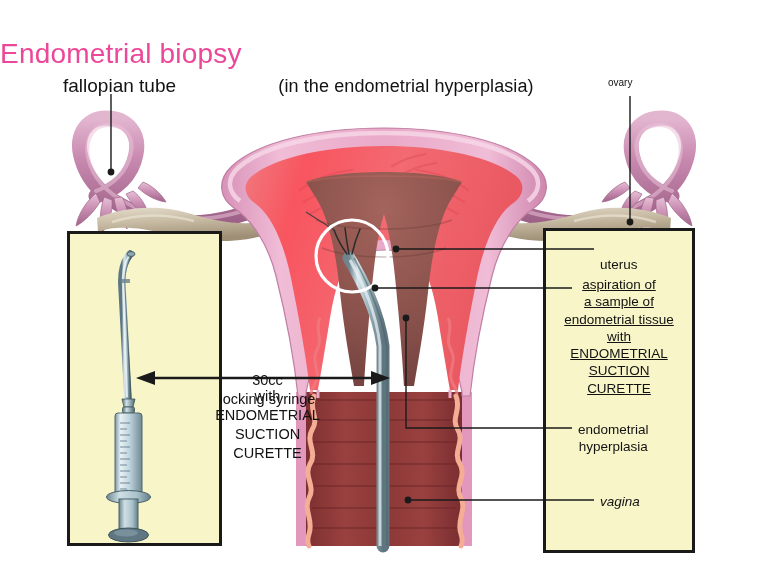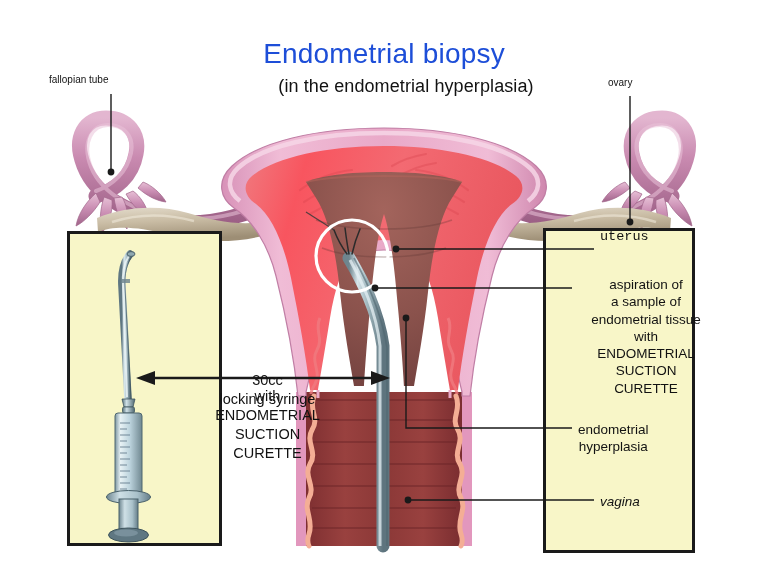--- a/index.html
+++ b/index.html
@@ -8,21 +8,21 @@
     background:#ffffff;
     font-family:"Liberation Sans", sans-serif;
     position:relative;
     overflow:hidden;
   }
   #stage { position:absolute; left:0; top:0; width:768px; height:576px; }
 
   
   .title {
     position:absolute; left:0; top:38px; width:768px;
-    text-align:center; font-size:28px; color:#1d4ed8;
+    text-align:left; font-size:28px; color:#ec4899;
     letter-spacing:.2px; font-weight:400;
   }
   .subtitle {
     position:absolute; left:0; top:76px; width:768px;
     text-align:center; font-size:18px; color:#121212;
     letter-spacing:.1px; font-weight:400;padding-left:44px;
   }
 
   
   #anatomy { position:absolute; left:0; top:0; width:768px; height:576px; }
@@ -40,31 +40,31 @@
     position:absolute;
     font-size:13.5px;
     color:#121212;
     line-height:1.28;
     white-space:pre-line;
   }
   .lbl.center { text-align:center; }
   .lbl.left   { text-align:left; }
 
   
-  #lbl-uterus      { left:600px; top:228px;font-family:Liberation Mono, monospace; }
-  #lbl-aspiration  { left:570px; top:276px; width:152px; text-align:center; }
+  #lbl-uterus      { left:600px; top:256px; }
+  #lbl-aspiration  { left:543px; top:276px; width:152px; text-align:center;text-decoration:underline; }
   #lbl-hyperplasia { left:578px; top:421px; }
   #lbl-vagina      { left:600px; top:493px;font-style:italic; }
 
   
   #lbl-syringe { left:195px; top:336px; width:145px; text-align:center; font-size:14.5px;margin-top:35px; }
   #lbl-curette { left:195px; top:387px; width:145px; text-align:center; font-size:14.5px; line-height:1.32; }
 
   
-  #lbl-fallopian { left:49px;  top:74px;  font-size:10px; }
+  #lbl-fallopian { left:63px;  top:74px;  font-size:19px; }
   #lbl-ovary     { left:608px; top:77px;  font-size:10px; }
 
   
   #leaders { position:absolute; left:0; top:0; width:768px; height:576px; pointer-events:none; }
 </style>
 </head>
 <body>
 
 <div id="stage">
 

